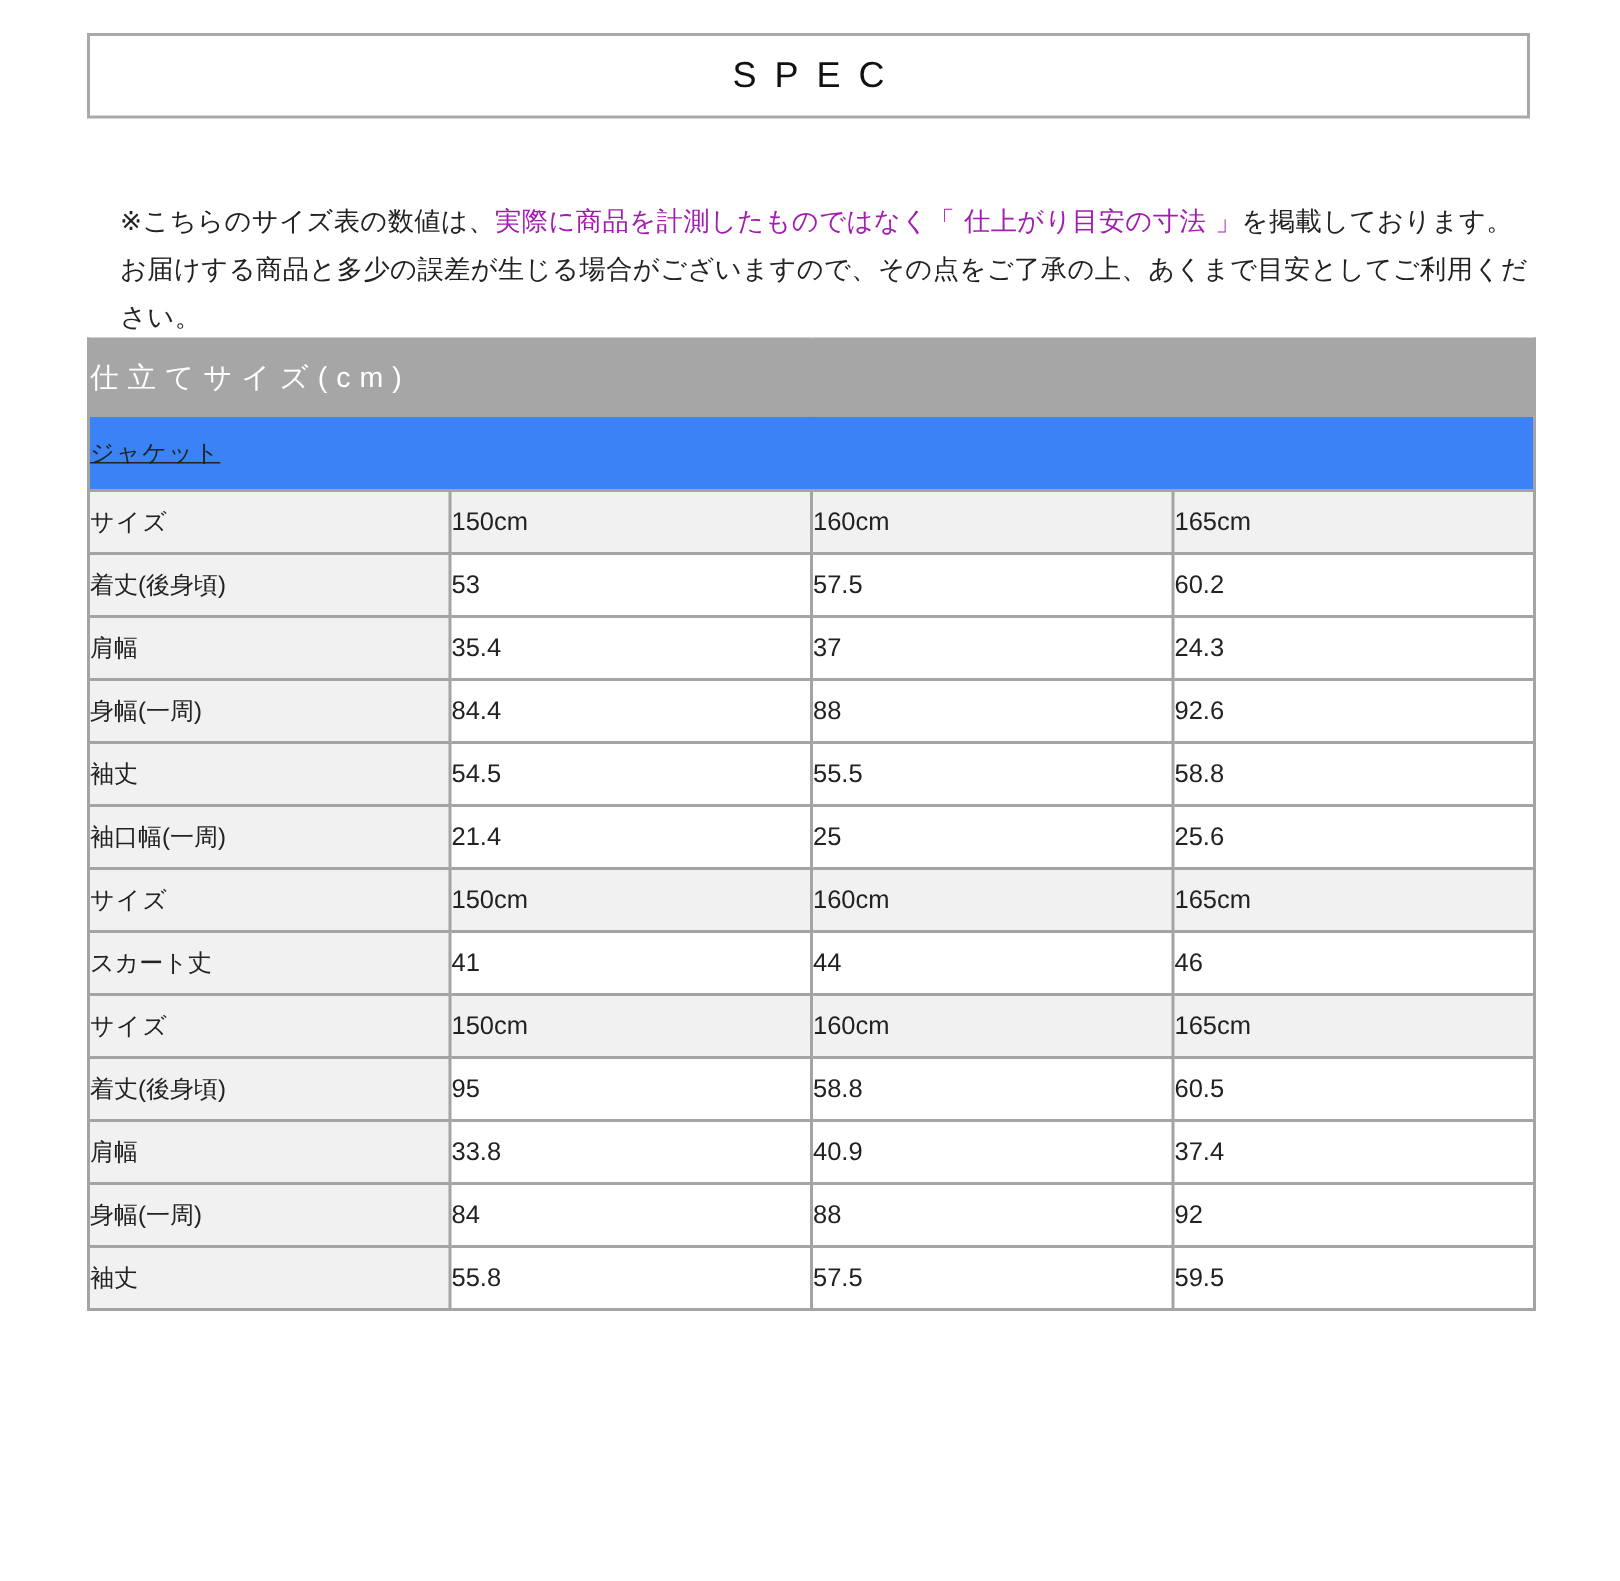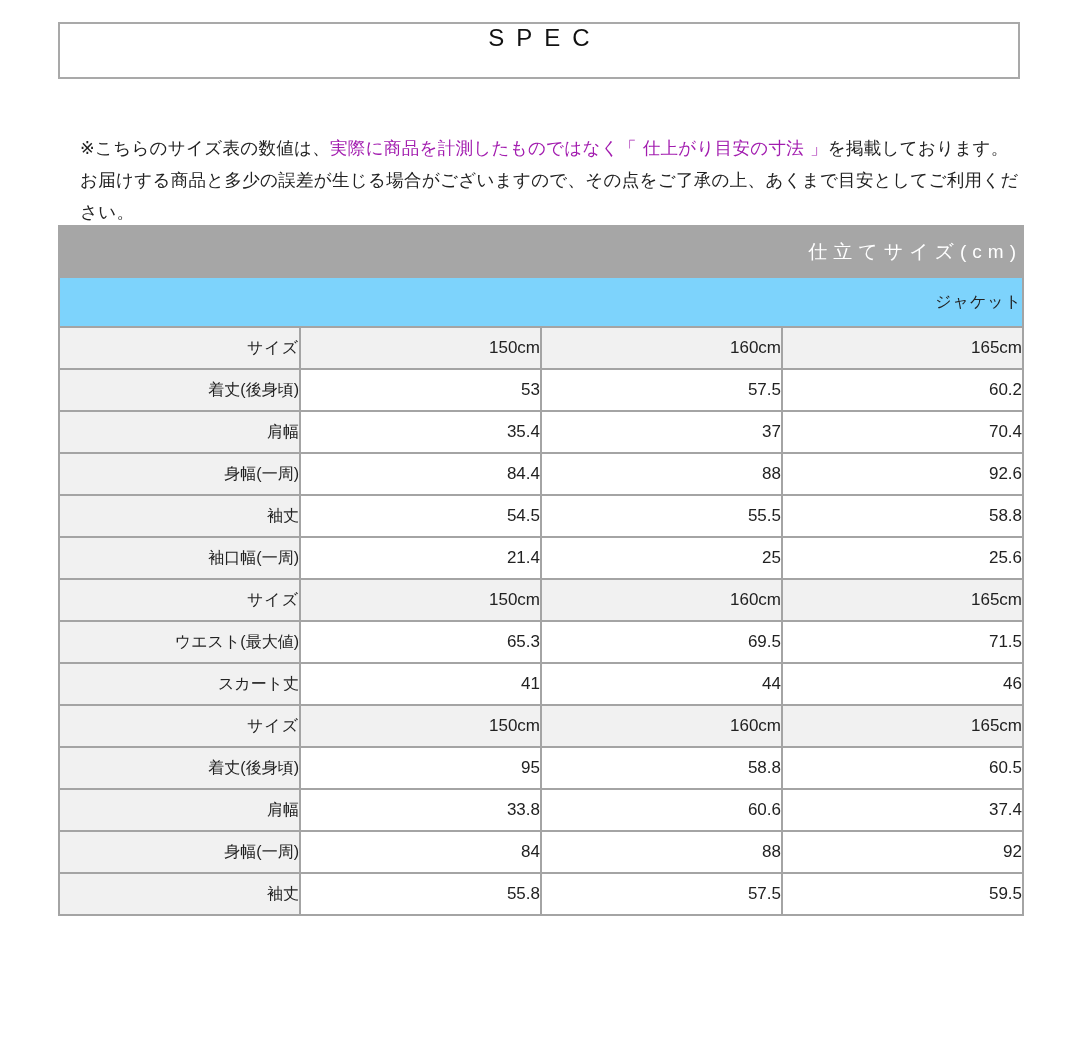--- a/index.html
+++ b/index.html
@@ -1,32 +1,32 @@
 <!DOCTYPE html>
 <html><head>
 <meta charset="utf-8">
 <style>
   html, body { margin:0; padding:0; background:#ffffff; }
   body { width:1080px; height:1054px; position:relative; overflow:hidden;
          font-family:"DejaVu Sans","Liberation Sans",sans-serif; color:#222; }
   .spec-box { position:absolute; left:58px; top:22px; width:962px; height:57px;
               border:2px solid #a9a9a9; box-sizing:border-box;
-              display:flex; justify-content:center; }
+              display:flex; align-items:center; justify-content:center; }
   .spec-title { font-family:"Liberation Sans",sans-serif; font-size:24px; letter-spacing:12px;
                 color:#111; padding-left:12px; }
   .note { position:absolute; left:80px; top:114px; width:940px; font-size:17.5px;
           line-height:32px; color:#222; letter-spacing:0.3px; }
   .note .pink { color:#a21caf; }
   table.size-table { position:absolute; left:58px; top:225px; width:964px;
                      border-collapse:collapse; table-layout:fixed; }
-  .size-table td { border:2px solid #a4a4a4; text-align:right; font-size:17px; color:#222;
+  .size-table td { border:2px solid #a4a4a4; text-align:left; font-size:17px; color:#222;
                    font-family:"Liberation Sans",sans-serif; padding:0; }
   .size-table tr.title-row td { background:#a6a6a6; color:#fff; height:49px; font-size:19px;
                                 letter-spacing:6px; border-color:#a6a6a6; }
-  .size-table tr.section-row td { background:#7dd3fc; height:48px; font-size:16px; letter-spacing:1px; }
+  .size-table tr.section-row td { background:#3b82f6; height:48px; font-size:16px; letter-spacing:1px;text-decoration:underline; }
   .size-table tr.header-row td { background:#f1f1f1; height:40px; }
   .size-table tr.data-row td { background:#ffffff; height:40px;margin-top:30px; }
   .size-table tr.data-row td.label { background:#f1f1f1; font-size:16px; }
   .size-table tr.header-row td.label { font-size:16px; letter-spacing:1px; }
 </style>
 </head>
 <body>
 
 <div class="spec-box">
   <span class="spec-title">SPEC</span>
@@ -57,21 +57,21 @@
       <tr class="data-row">
         <td class="label">着丈(後身頃)</td>
         <td>53</td>
         <td>57.5</td>
         <td>60.2</td>
       </tr>
       <tr class="data-row">
         <td class="label">肩幅</td>
         <td>35.4</td>
         <td>37</td>
-        <td>70.4</td>
+        <td>24.3</td>
       </tr>
       <tr class="data-row">
         <td class="label">身幅(一周)</td>
         <td>84.4</td>
         <td>88</td>
         <td>92.6</td>
       </tr>
       <tr class="data-row">
         <td class="label">袖丈</td>
         <td>54.5</td>
@@ -84,47 +84,41 @@
         <td>25</td>
         <td>25.6</td>
       </tr>
       <tr class="header-row">
         <td class="label">サイズ</td>
         <td>150cm</td>
         <td>160cm</td>
         <td>165cm</td>
       </tr>
       <tr class="data-row">
-        <td class="label">ウエスト(最大値)</td>
-        <td>65.3</td>
-        <td>69.5</td>
-        <td>71.5</td>
-      </tr>
-      <tr class="data-row">
         <td class="label">スカート丈</td>
         <td>41</td>
         <td>44</td>
         <td>46</td>
       </tr>
       <tr class="header-row">
         <td class="label">サイズ</td>
         <td>150cm</td>
         <td>160cm</td>
         <td>165cm</td>
       </tr>
       <tr class="data-row">
         <td class="label">着丈(後身頃)</td>
         <td>95</td>
         <td>58.8</td>
         <td>60.5</td>
       </tr>
       <tr class="data-row">
         <td class="label">肩幅</td>
         <td>33.8</td>
-        <td>60.6</td>
+        <td>40.9</td>
         <td>37.4</td>
       </tr>
       <tr class="data-row">
         <td class="label">身幅(一周)</td>
         <td>84</td>
         <td>88</td>
         <td>92</td>
       </tr>
       <tr class="data-row">
         <td class="label">袖丈</td>

